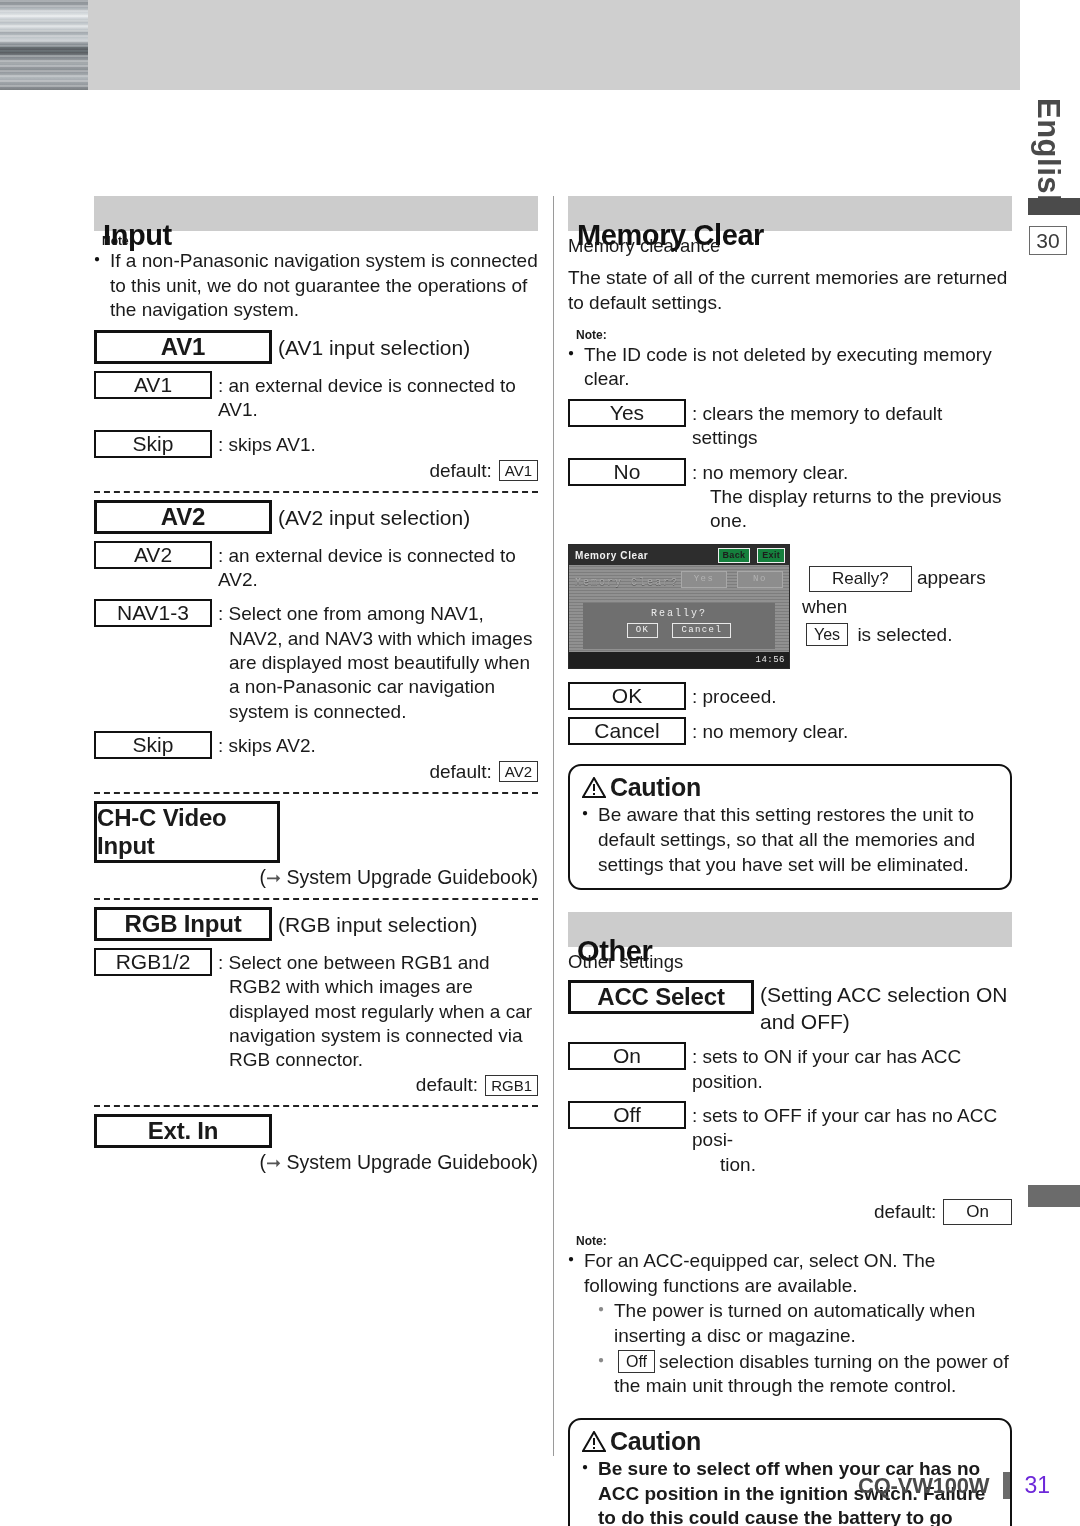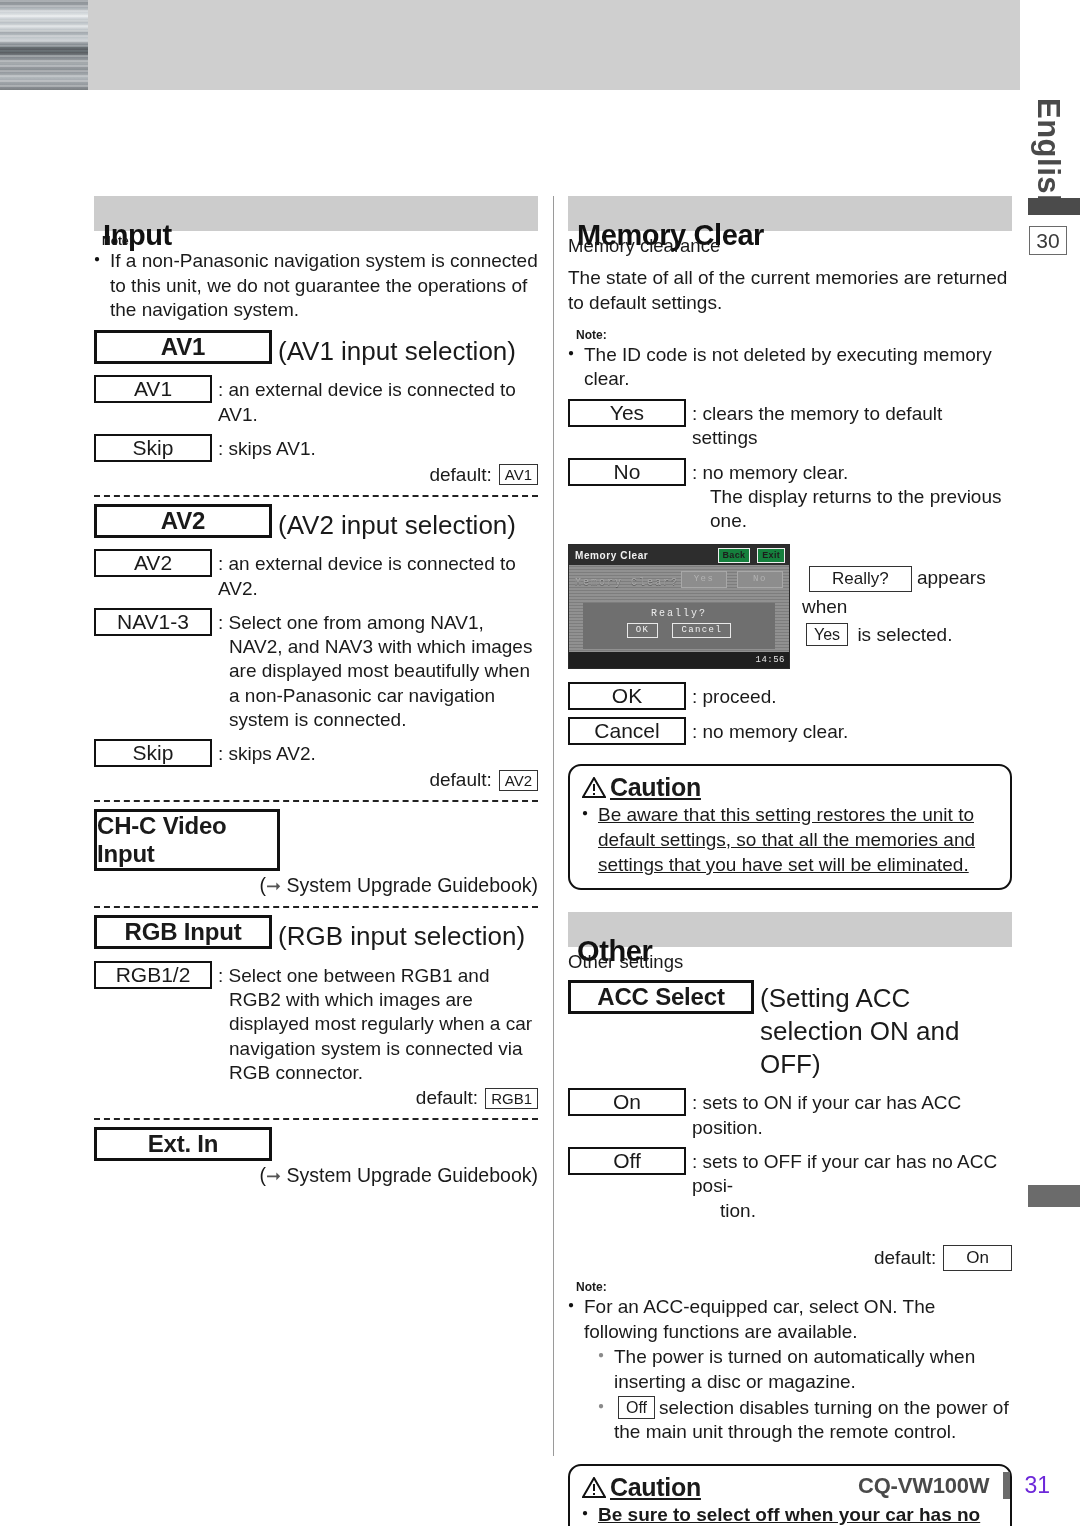--- a/index.html
+++ b/index.html
@@ -100,21 +100,21 @@
   .box-major.wide{width:186px;}
   .box-opt{
     border:2.5px solid #111;background:#fff;
     width:118px;height:28px;
     display:flex;align-items:center;justify-content:center;
     font-size:21px;box-sizing:border-box;flex:none;
   }
   .row .desc{
     font-size:19px;line-height:1.28;margin-left:6px;padding-top:3px;
   }
-  .row .desc.paren{font-size:26px;padding-top:5px;}
+  .row .desc.paren{font-size:21px;padding-top:5px;}
   .hang{padding-left:11px;text-indent:-11px;}
 
   .dashed{
     border-top:2px dashed #222;margin-top:9px;height:0;
   }
 
   .defline{
     display:flex;justify-content:flex-end;align-items:center;
     font-size:19px;margin-top:2px;
   }
@@ -127,21 +127,21 @@
   .chip.inl{font-size:16px;line-height:21px;padding:0 7px;margin:0 4px;vertical-align:1px;}
 
   .guideline{
     font-size:19.5px;text-align:right;margin-top:3px;
   }
   .arrow{display:inline-block;color:#555;font-size:18px;}
 
   
   .caution{
     border:2.5px solid #111;border-radius:13px;
-    padding:7px 12px 10px 12px;margin-top:19px;text-decoration:underline;
+    padding:7px 12px 10px 12px;margin-top:19px;
   }
   .caution .ch{
     font-size:25px;font-weight:bold;display:flex;align-items:center;gap:2px;
     letter-spacing:-.3px;
   }
   .tri{
     display:inline-block;width:24px;height:21px;position:relative;margin-right:2px;
   }
   .tri svg{display:block;}
 

